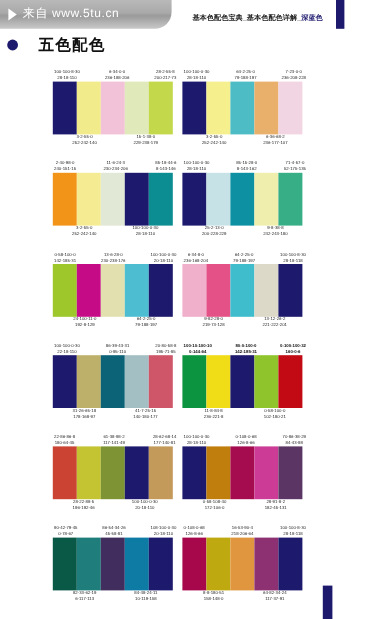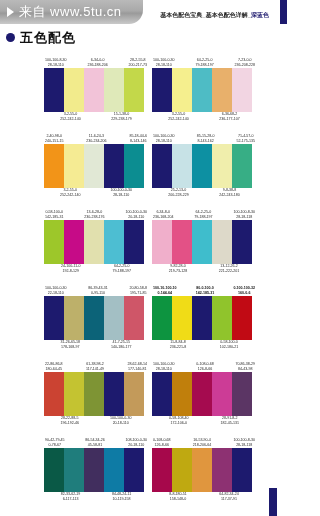--- a/index.html
+++ b/index.html
@@ -17,36 +17,36 @@
     border-bottom-right-radius:14px;
   }
   .logo-arrow{
     position:absolute;left:7px;top:7px;width:0;height:0;
     border-left:7px solid #ffffff;
     border-top:5px solid transparent;
     border-bottom:5px solid transparent;
   }
   .logo-text{
     position:absolute;left:19px;top:4px;
-    font-size:13px;color:#ffffff;letter-spacing:.5px;
+    font-size:10px;color:#ffffff;letter-spacing:.5px;
     white-space:nowrap;line-height:15px;
   }
   .crumb{
     position:absolute;right:18px;top:11px;
     font-size:6px;color:#222;font-weight:bold;
     white-space:nowrap;letter-spacing:0;
   }
   .crumb .hl{color:#1e1a6e;}
   .corner-tr{position:absolute;right:0;top:0;width:7px;height:24px;background:#1d1a6e;}
   .corner-br{position:absolute;right:10px;bottom:0;width:8px;height:28px;background:#1d1a6e;}
 
   
   .sec-title{position:absolute;left:6px;top:28px;height:18px;display:flex;align-items:center;}
   .sec-dot{width:9px;height:9px;border-radius:50%;background:#1d1a6e;margin-right:5px;}
-  .sec-text{font-size:13px;font-weight:bold;color:#111;line-height:13px;letter-spacing:1px;}
+  .sec-text{font-size:13px;font-weight:bold;color:#111;line-height:13px;letter-spacing:1px;margin-left:12px;}
 
   
   .grid{position:absolute;left:0;top:52px;width:287px;}
   .prow{display:flex;justify-content:flex-start;height:76px;}
   .pal{width:104px;}
   .pal.left{margin-left:44px;}
   .pal.right{margin-left:4px;}
 
   .codes{height:16px;display:flex;justify-content:space-between;padding:0 1px;box-sizing:border-box;}
   .codes.top{align-items:flex-end;}

